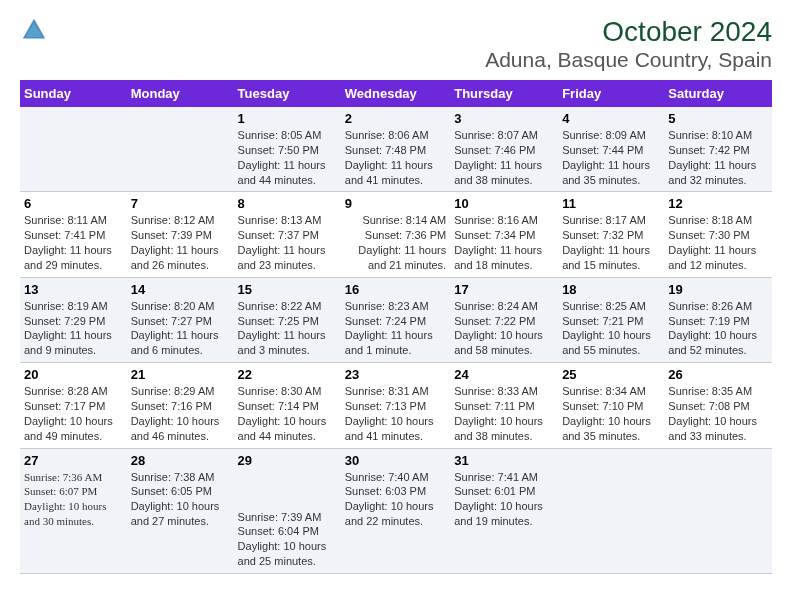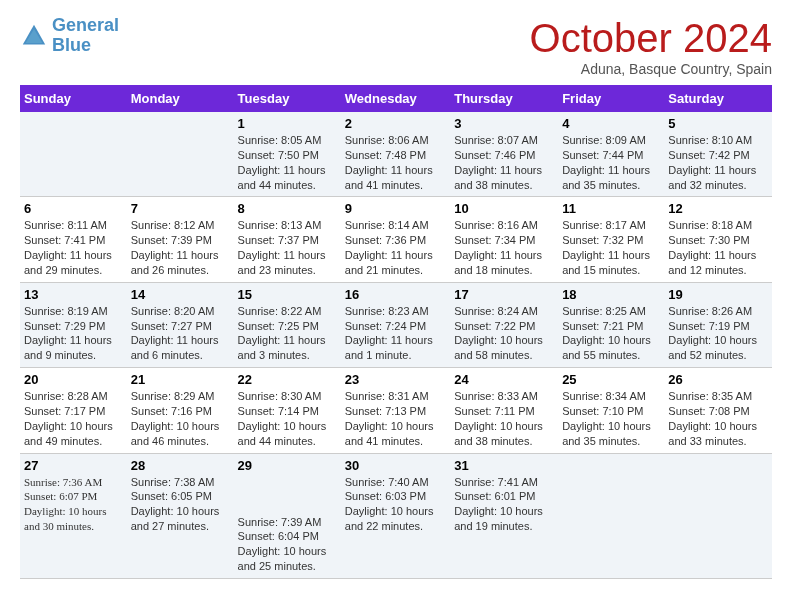--- a/index.html
+++ b/index.html
@@ -31,26 +31,26 @@
       color: #4a90c4;
     }
     .logo-icon {
       width: 28px;
       height: 28px;
     }
     .title-block {
       text-align: right;
     }
     .month-title {
-      font-size: 40px;
-      color: #b91c1c;
+      font-size: 28px;
+      color: #14532d;
       font-weight: normal;
     }
     .location {
-      font-size: 14px;
+      font-size: 21px;
       color: #555;
     }
     table {
       width: 100%;
       border-collapse: collapse;
       font-size: 11px;
     }
     thead tr th {
       background-color: #6d28d9;
       color: #fff;
@@ -88,26 +88,20 @@
   </style>
 </head>
 <body>
 
 <div class="header">
   <div class="logo">
     <svg class="logo-icon" viewBox="0 0 40 40" xmlns="http://www.w3.org/2000/svg">
       <polygon points="20,4 36,32 4,32" fill="#4a90c4"></polygon>
       <polygon points="20,10 32,30 8,30" fill="#6aafd4" opacity="0.5"></polygon>
     </svg>
-    <div>
-      <div class="logo-text">
-        <span>General</span><br>
-        <span style="color:#4a90c4">Blue</span>
-      </div>
-    </div>
   </div>
   <div class="title-block">
     <div class="month-title">October 2024</div>
     <div class="location">Aduna, Basque Country, Spain</div>
   </div>
 </div>
 
 <table>
   <thead>
     <tr>
@@ -169,21 +163,21 @@
 Daylight: 11 hours and 26 minutes.</div>
         </td>
         <td>
           <span class="day-number">8</span>
           <div class="cell-text" style="white-space: pre-wrap;">Sunrise: 8:13 AM
 Sunset: 7:37 PM
 Daylight: 11 hours and 23 minutes.</div>
         </td>
         <td>
           <span class="day-number">9</span>
-          <div class="cell-text" style="white-space: pre-wrap;">Sunrise: 8:14 AM
+          <div class="cell-text" style="white-space: pre-wrap; text-align: right;">Sunrise: 8:14 AM
 Sunset: 7:36 PM
 Daylight: 11 hours and 21 minutes.</div>
         </td>
         <td>
           <span class="day-number">10</span>
           <div class="cell-text" style="white-space: pre-wrap;">Sunrise: 8:16 AM
 Sunset: 7:34 PM
 Daylight: 11 hours and 18 minutes.</div>
         </td>
         <td>

